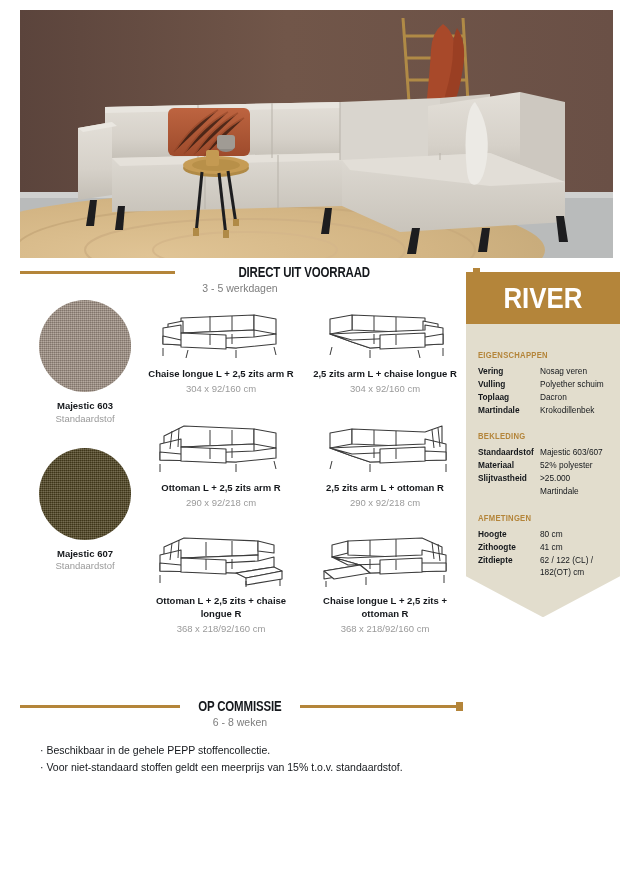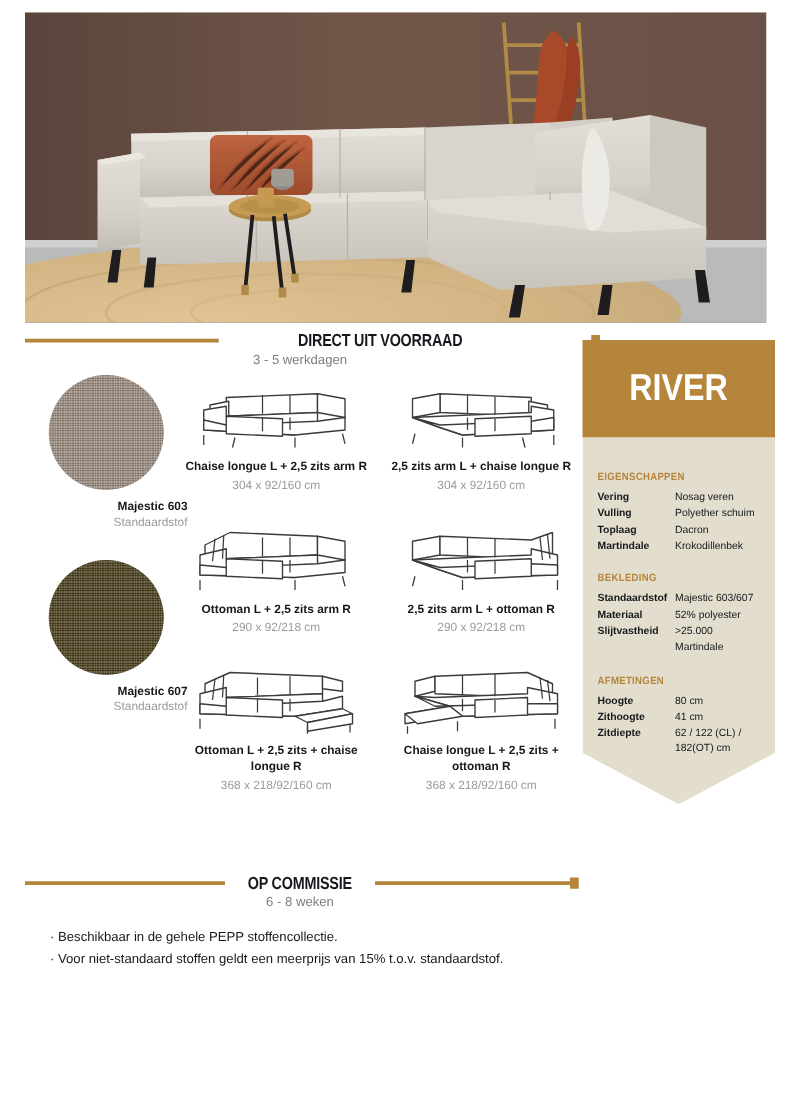--- a/index.html
+++ b/index.html
@@ -28,21 +28,21 @@
     color:#15181c;white-space:nowrap;padding:0 9px;
     transform:scaleX(0.82);transform-origin:center;
   }
   .rule-cap{width:7px;height:9px;background:#b4853a;flex:0 0 auto;}
   .sub-weeks{
     position:absolute;font-size:10.5px;color:#7d7d7d;text-align:center;
   }
 
   
   .swatch-col{position:absolute;left:20px;top:300px;width:130px;}
-  .swatch-block{text-align:right;margin-bottom:22px;}
+  .swatch-block{text-align:center;margin-bottom:22px;}
   .swatch{
     width:92px;height:92px;border-radius:50%;margin:0 auto 8px;
     position:relative;overflow:hidden;
   }
   .sw-603{background:#a09184;}
   .sw-607{background:#4d421f;}
   .swatch::after{
     content:"";position:absolute;inset:0;
     background-image:
       repeating-linear-gradient(0deg,rgba(255,255,255,.13) 0 1px,rgba(0,0,0,.10) 1px 2px),
@@ -62,21 +62,21 @@
   .cfg-draw svg{display:block;}
   .cfg-name{
     font-size:9.5px;font-weight:bold;color:#15181c;line-height:1.3;
     margin-top:6px;
   }
   .cfg-dim{font-size:9.5px;color:#9a9a9a;line-height:1.3;margin-top:3px;}
 
   
   .panel{position:absolute;left:466px;top:272px;width:154px;}
   .panel-head{
-    height:78px;background:#b4853a;
+    height:52px;background:#b4853a;
     display:flex;align-items:center;justify-content:center;
   }
   .panel-title{
     font-family:"Liberation Sans Narrow","Liberation Sans",sans-serif;
     font-weight:bold;font-size:30px;color:#ffffff;letter-spacing:0px;
     transform:scaleX(0.86);transform-origin:center;
   }
   .panel-body{
     background:#e2ddcd;padding:26px 12px 0 12px;
     clip-path:polygon(0 0,100% 0,100% 86%,50% 100%,0 86%);

